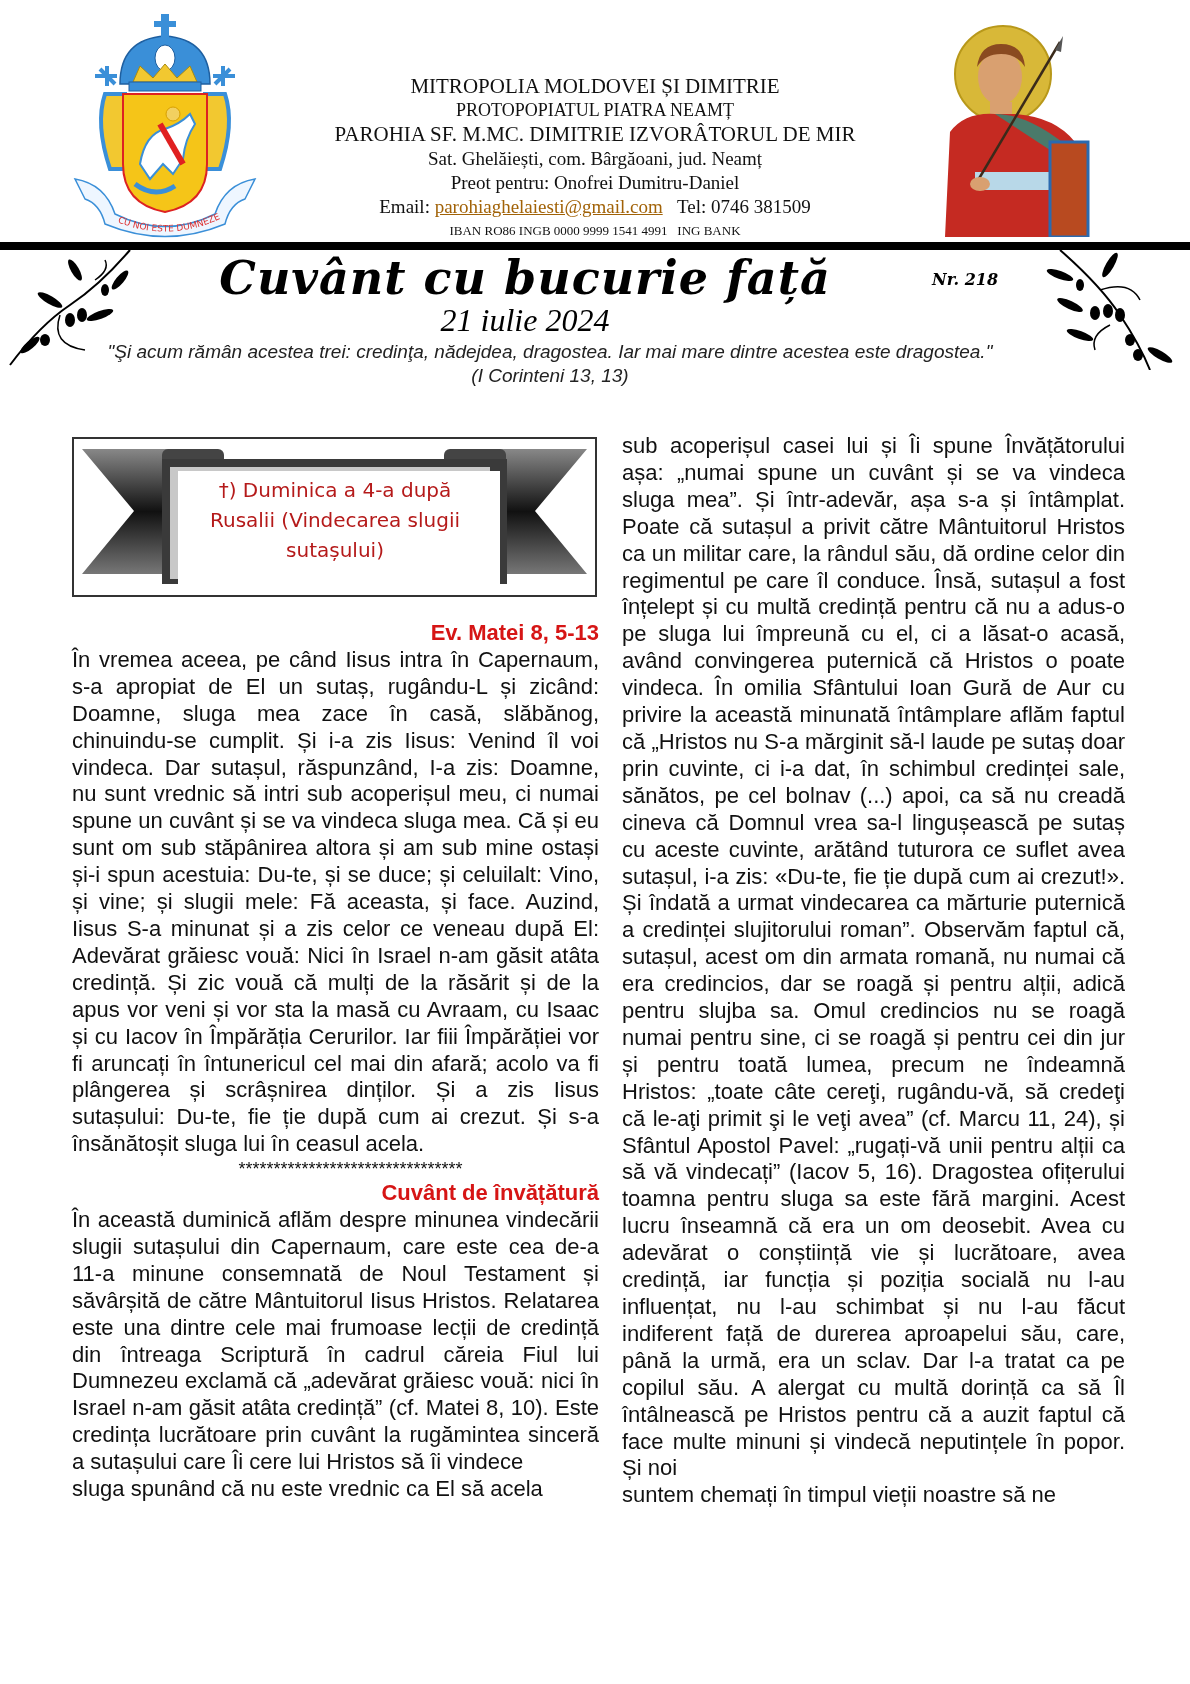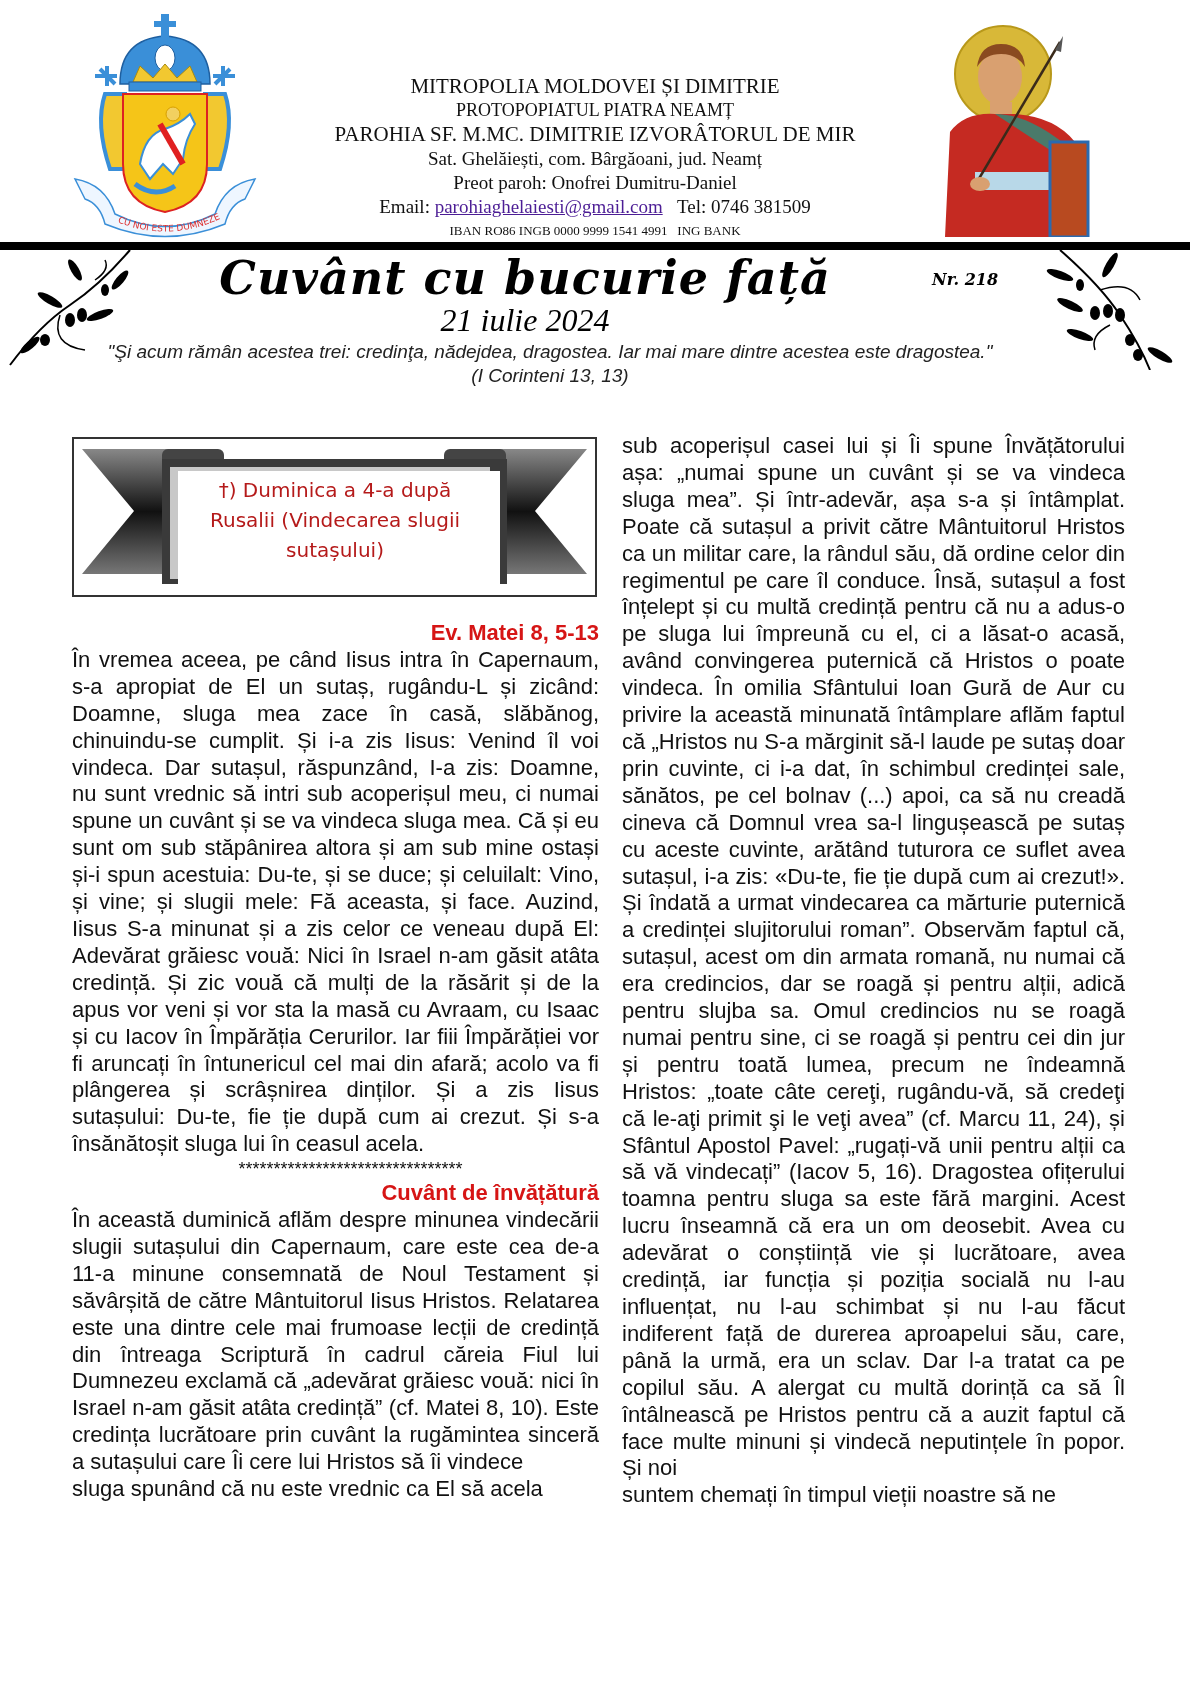--- a/index.html
+++ b/index.html
@@ -8,21 +8,21 @@
 
   
   .logo { left:65px; top:14px; width:200px; height:225px; }
   .icon-img { left:935px; top:22px; width:158px; height:215px; }
   .org { left:295px; top:74px; width:600px; text-align:center; font-family:"Liberation Serif", serif; color:#111; }
   .org .l1 { font-size:21px; line-height:25px; }
   .org .l2 { font-size:18px; line-height:23px; }
   .org .l3 { font-size:21px; line-height:25px;text-align:center; }
   .org .l4, .org .l5, .org .l6 { font-size:19px; line-height:24px; }
   .org .l7 { font-size:13px; line-height:24px; }
-  .org a { color:#4c1d95; text-decoration:underline; }
+  .org a { color:#a16207; text-decoration:underline; }
   .rule { left:0; top:242px; width:1190px; height:8px; background:#000; }
 
   .title { left:200px; top:248px; width:650px; text-align:center; font-family:"DejaVu Serif", serif; font-weight:bold; font-style:italic; font-size:46px; line-height:60px; letter-spacing:1px; }
   .issue { left:932px; top:270px; font-family:"DejaVu Serif", serif; font-weight:bold; font-style:italic; font-size:16px; }
   .date { left:300px; top:300px; width:450px; text-align:center; font-family:"Liberation Serif", serif; font-style:italic; font-size:32px; line-height:40px; }
   .motto { left:100px; top:340px; width:900px; text-align:center; font-family:"Liberation Sans", sans-serif; font-style:italic; font-size:19px; line-height:24px; color:#222; }
 
   .vine-left { left:0; top:245px; width:140px; height:125px; }
   .vine-right { left:1040px; top:245px; width:150px; height:125px; }
 
@@ -81,21 +81,21 @@
   <path d="M42 160 L125 20" stroke="#3a2a1a" stroke-width="2.5"></path>
   <path d="M120 28 L128 14 L126 30 Z" fill="#555"></path>
   <ellipse cx="45" cy="162" rx="10" ry="7" fill="#d9a070"></ellipse>
 </svg>
 
 <div class="abs org">
   <div class="l1">MITROPOLIA MOLDOVEI ȘI DIMITRIE</div>
   <div class="l2">PROTOPOPIATUL PIATRA NEAMȚ</div>
   <div class="l3">PAROHIA SF. M.MC. DIMITRIE IZVORÂTORUL DE MIR</div>
   <div class="l4">Sat. Ghelăiești, com. Bârgăoani, jud. Neamț</div>
-  <div class="l5">Preot paroh: Onofrei Dumitru-Daniel</div>
+  <div class="l5">Preot pentru: Onofrei Dumitru-Daniel</div>
   <div class="l6">
     <span>Email: </span><a>parohiaghelaiesti@gmail.com</a>&nbsp;&nbsp;&nbsp;<span>Tel: 0746 381509</span>
   </div>
   <div class="l7" style="white-space:pre;">IBAN RO86 INGB 0000 9999 1541 4991   ING BANK</div>
 </div>
 
 <div class="abs rule"></div>
 
 <svg class="abs vine-left" viewBox="0 0 140 125">
   <path d="M10 120 Q40 80 70 60 Q100 40 130 5" stroke="#000" stroke-width="2" fill="none"></path>

